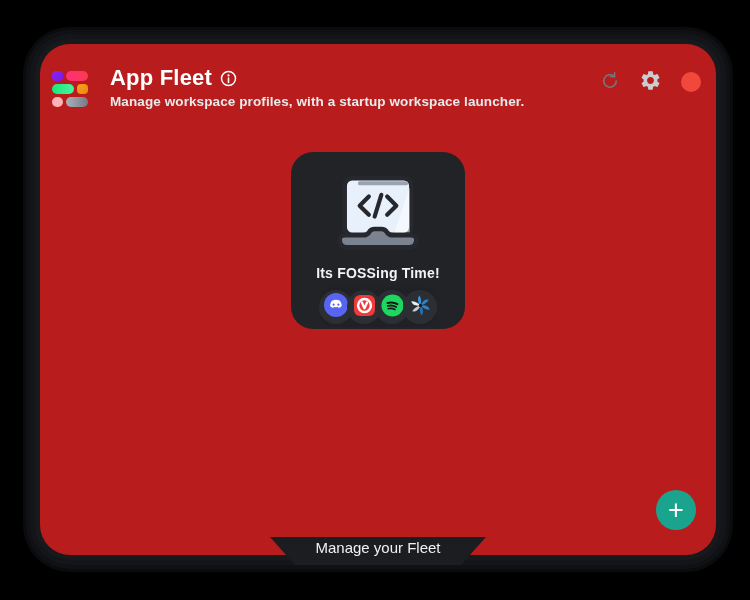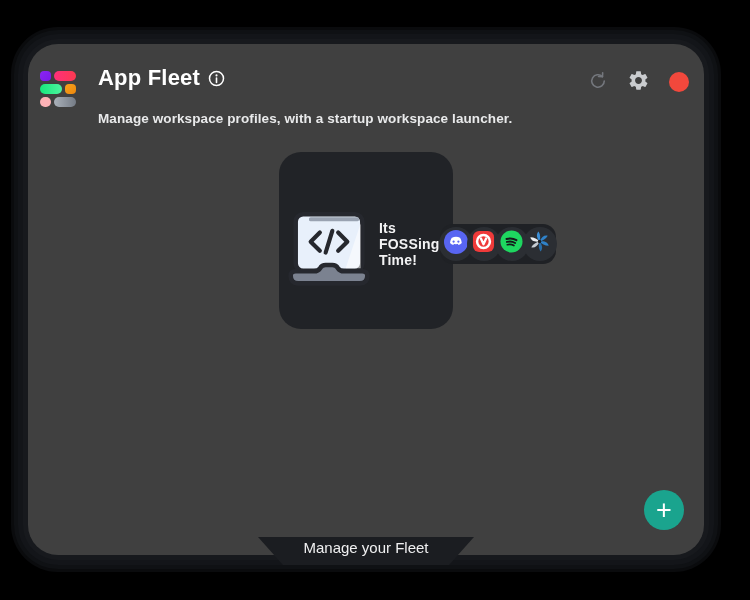--- a/index.html
+++ b/index.html
@@ -1,42 +1,42 @@
 <!DOCTYPE html>
 <html><head>
 <meta charset="utf-8">
 <style>
   html,body{margin:0;padding:0;background:#000;width:750px;height:600px;overflow:hidden;
     font-family:"Liberation Sans",sans-serif;-webkit-font-smoothing:antialiased;}
   .stage{position:relative;width:750px;height:600px;background:#000;}
-  .window{position:absolute;left:28px;top:44px;width:676px;height:511px;background:#404040;
+  .window{position:absolute;left:40px;top:44px;width:676px;height:511px;background:#b91c1c;
     border-radius:30px;
     box-shadow:0 0 0 5px #17191d,0 0 0 10px #131519,0 0 0 14px #0f1114,0 0 0 17px #0a0b0d;}
   
   .logo{position:absolute;left:12px;top:27px;width:36px;height:36px;display:flex;flex-direction:column;gap:3px;}
   .logo .row{display:flex;gap:3px;height:10px;}
   .sq{width:11px;height:10px;border-radius:4px;}
   .pill{width:22px;height:10px;border-radius:5px;}
   .c-purple{background:linear-gradient(135deg,#8a24f2,#7b1ae8);}
   .c-pink{background:linear-gradient(90deg,#ff2f7b,#fb3a50);}
   .c-green{background:linear-gradient(90deg,#16e87c,#4df29e);}
   .c-orange{background:linear-gradient(135deg,#f7a21b,#ec870e);}
   .c-rose{background:#fdb2b6;border-radius:5px;}
   .c-gray{background:linear-gradient(90deg,#aab1ba,#747b85);}
   .titles{position:absolute;left:70px;top:21px;}
   .title-line{display:flex;align-items:center;gap:8px;}
   .app-title{color:#ffffff;font-size:22px;font-weight:bold;letter-spacing:.2px;line-height:26px;}
   .info-ic{display:inline-flex;margin-top:1px;}
-  .subtitle{color:#e9eaeb;font-size:13.5px;font-weight:600;margin-top:20px;letter-spacing:.1px;}
+  .subtitle{color:#e9eaeb;font-size:13.5px;font-weight:600;margin-top:3px;letter-spacing:.1px;}
   .actions{position:absolute;right:15px;top:26px;display:flex;align-items:center;gap:19px;height:24px;}
   .icon-btn{display:flex;align-items:center;justify-content:center;cursor:pointer;background:none;border:none;padding:0;}
   .record-btn{width:20px;height:20px;border-radius:50%;background:#f2483c;border:none;cursor:pointer;}
   
   .card{position:absolute;left:50%;top:108px;transform:translateX(-50%);width:174px;height:177px;
-    background:#212327;border-radius:22px;display:flex;align-items:center;cursor:pointer;}
+    background:#212327;border-radius:22px;display:flex;flex-direction:column;align-items:center;cursor:pointer;}
   .laptop{margin-top:22px;}
   .ws-name{color:#f3f3f4;font-size:14px;font-weight:bold;margin-top:7px;letter-spacing:.2px;}
   .apps-row{margin-top:6px;display:flex;align-items:center;background:#1f2125;border-radius:13px;
     padding:3px 2px;}
   .well{width:34px;height:34px;border-radius:50%;background:#2b2e33;display:flex;align-items:center;
     justify-content:center;margin:0 -3px;}
   
   .fab{position:absolute;right:20px;bottom:25px;width:40px;height:40px;border-radius:50%;background:#1aa48e;
     border:none;color:#fff;font-size:27px;font-weight:300;line-height:38px;text-align:center;cursor:pointer;
     font-family:"Liberation Sans",sans-serif;padding:0;}

